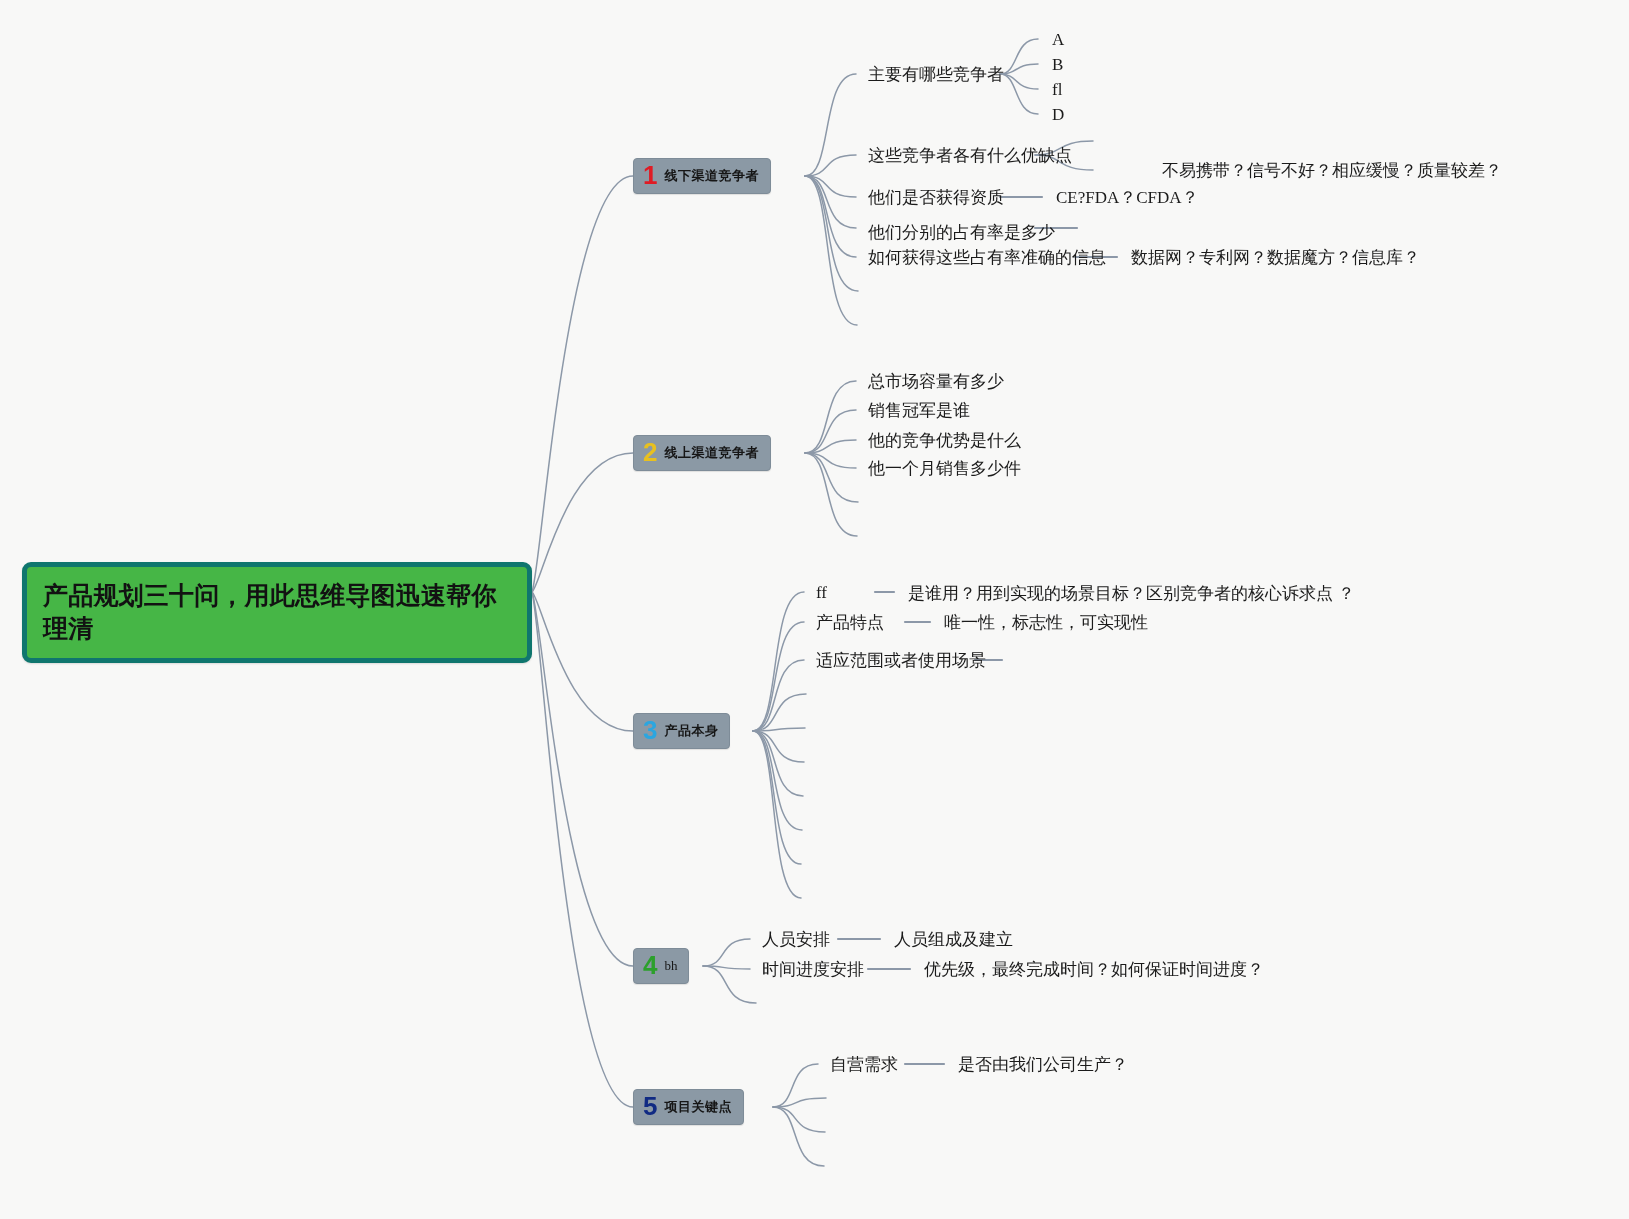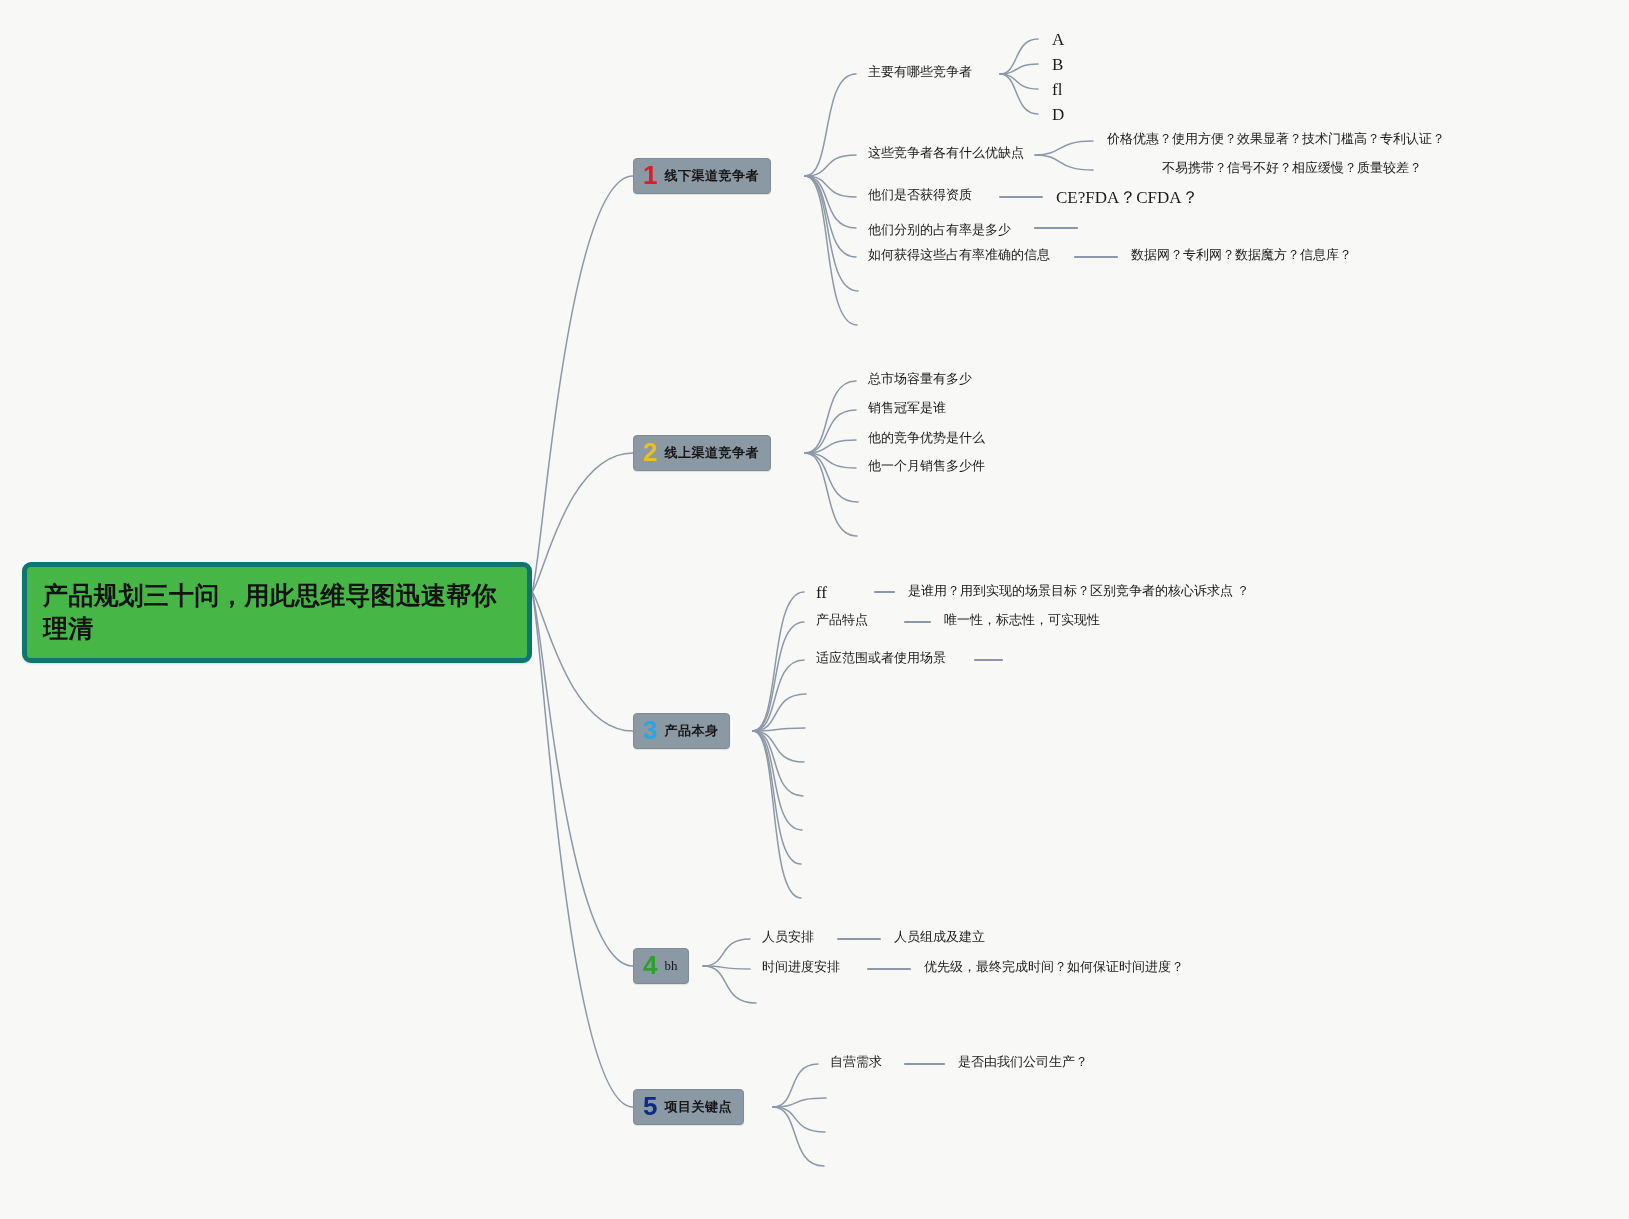--- a/index.html
+++ b/index.html
@@ -75,21 +75,21 @@
   }
   .branch-label.serif {
     font-family: "Liberation Serif", "DejaVu Serif", serif;
     font-weight: normal;
     letter-spacing: 0;
   }
 
   
   .topic {
     position: absolute;
-    font-size: 13px;
+    font-size: 17px;
     color: #1b1b1b;
     white-space: nowrap;
     line-height: 1.45;
   }
   .topic.serif {
     font-family: "Liberation Serif", "DejaVu Serif", serif;
     font-size: 17px;
   }
   .topic.wrap {
     white-space: normal;
@@ -162,21 +162,20 @@
     <span class="branch-num" style="color: rgb(224, 27, 36);">1</span>
     <span class="branch-label">线下渠道竞争者</span>
   </div>
   <div class="topic" style="left:868px; top:63px;">主要有哪些竞争者</div>
   <div class="topic serif" style="left:1052px; top:28px;">A</div>
   <div class="topic serif" style="left:1052px; top:53px;">B</div>
   <div class="topic serif" style="left:1052px; top:78px;">fl</div>
   <div class="topic serif" style="left:1052px; top:103px;">D</div>
 
   <div class="topic" style="left:868px; top:144px;">这些竞争者各有什么优缺点</div>
-  <div class="topic" style="left:1107px; top:130px;">价格优惠？使用方便？效果显著？技术门槛高？专利认证？</div>
   <div class="topic" style="left:1162px; top:159px;">不易携带？信号不好？相应缓慢？质量较差？</div>
 
   <div class="topic" style="left:868px; top:186px;">他们是否获得资质</div>
   <div class="topic serif" style="left:1056px; top:186px;">CE?FDA？CFDA？</div>
 
   <div class="topic" style="left:868px; top:221px;">他们分别的占有率是多少</div>
 
   <div class="topic" style="left:868px; top:246px;">如何获得这些占有率准确的信息</div>
   <div class="topic" style="left:1131px; top:246px;">数据网？专利网？数据魔方？信息库？</div>
 

